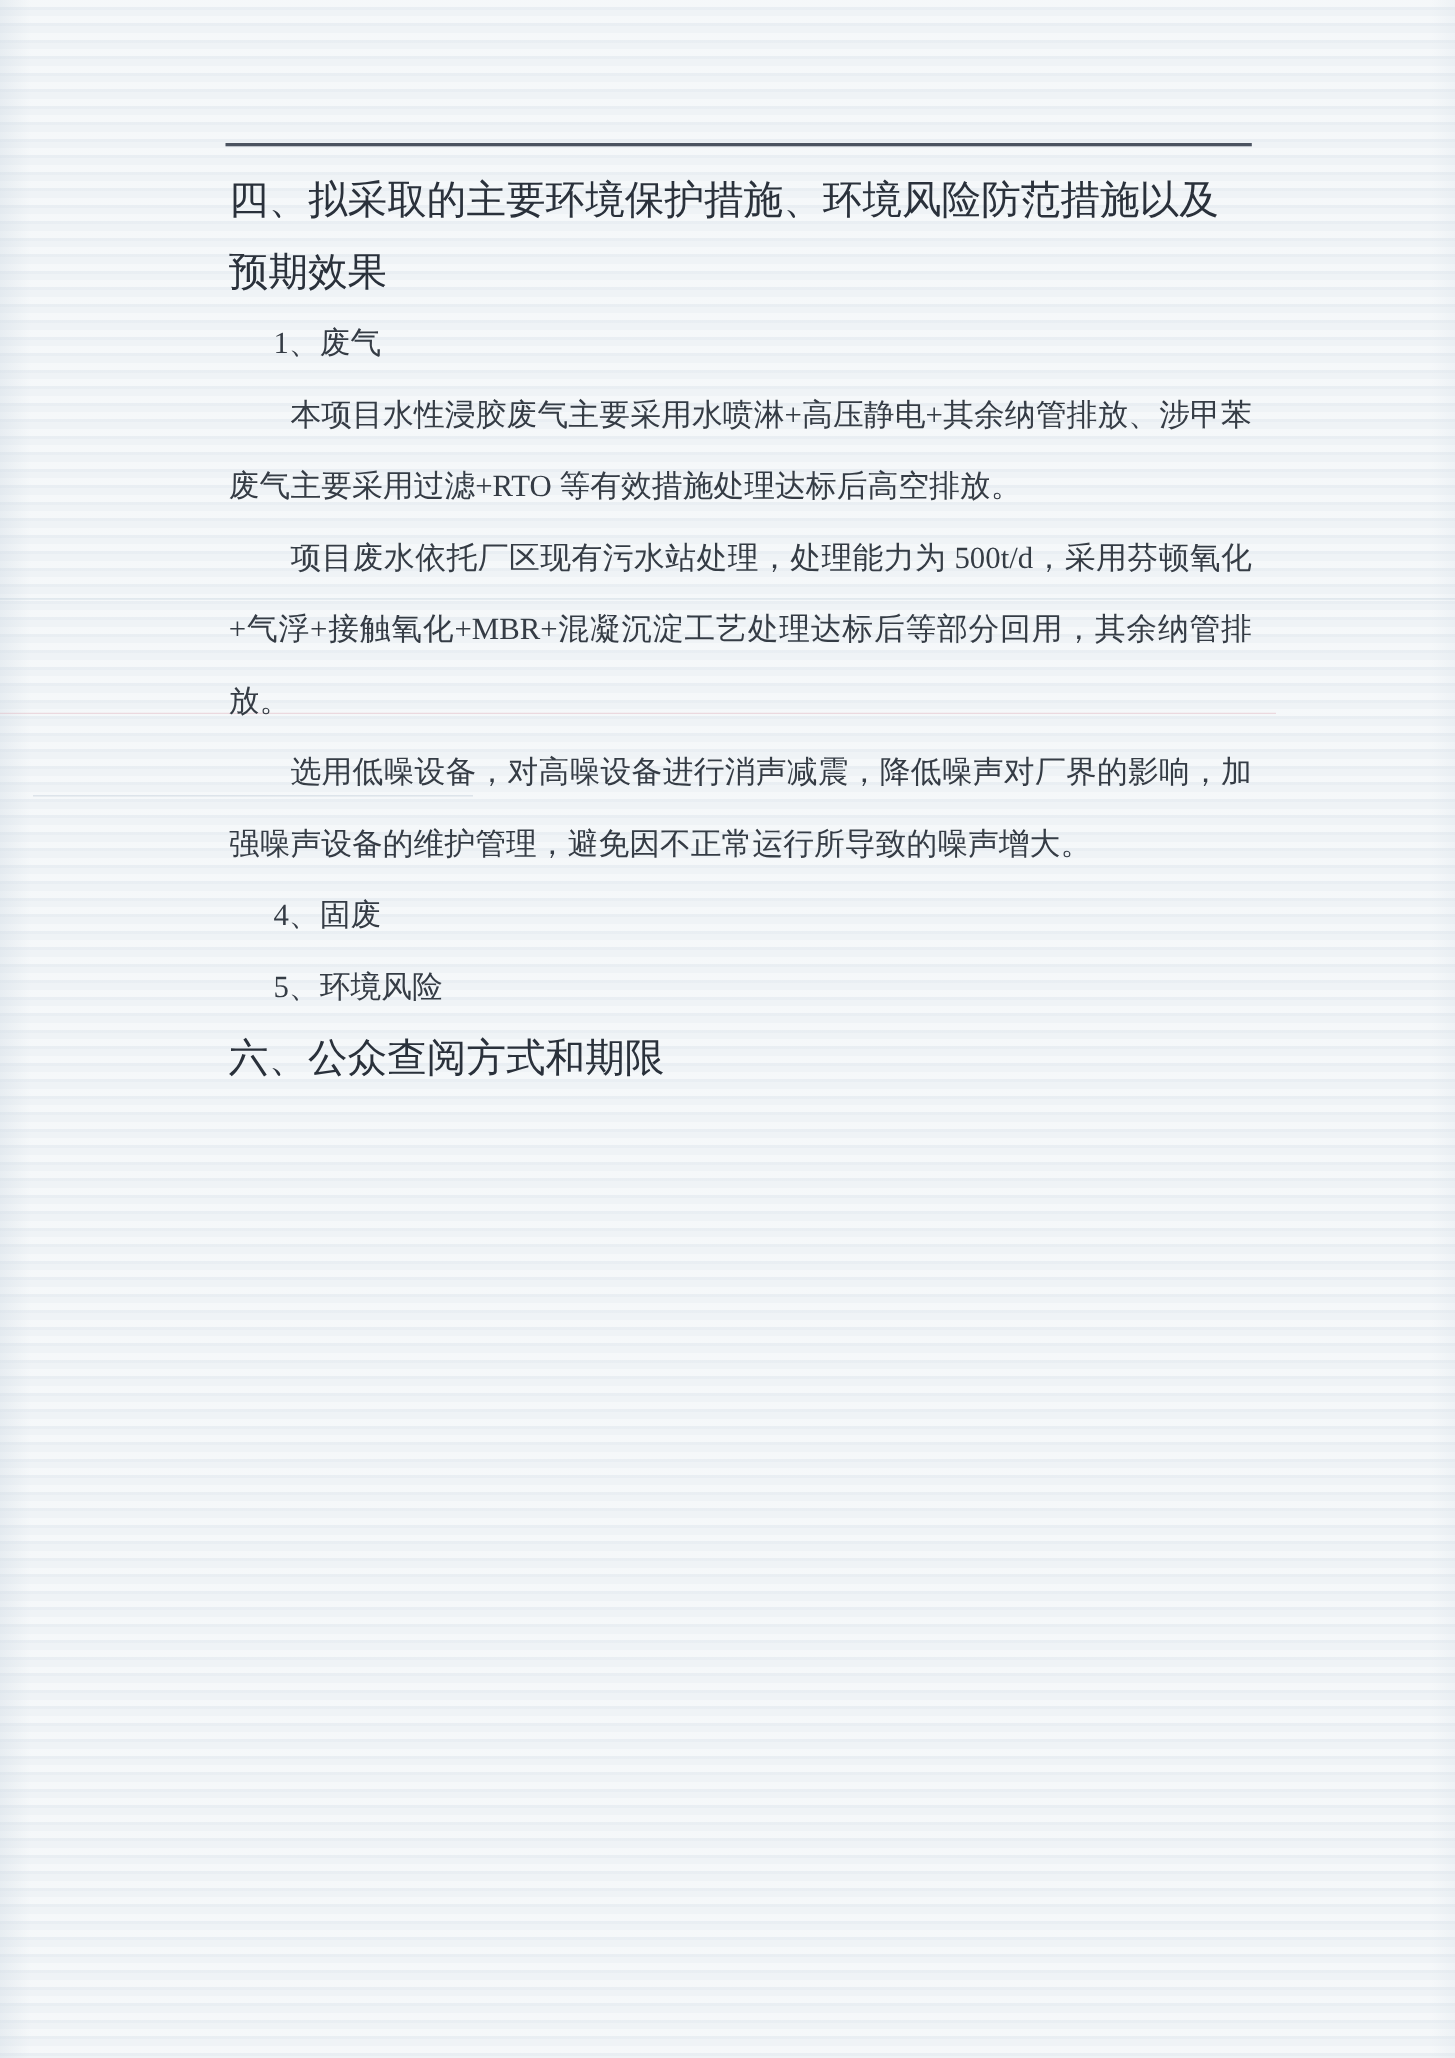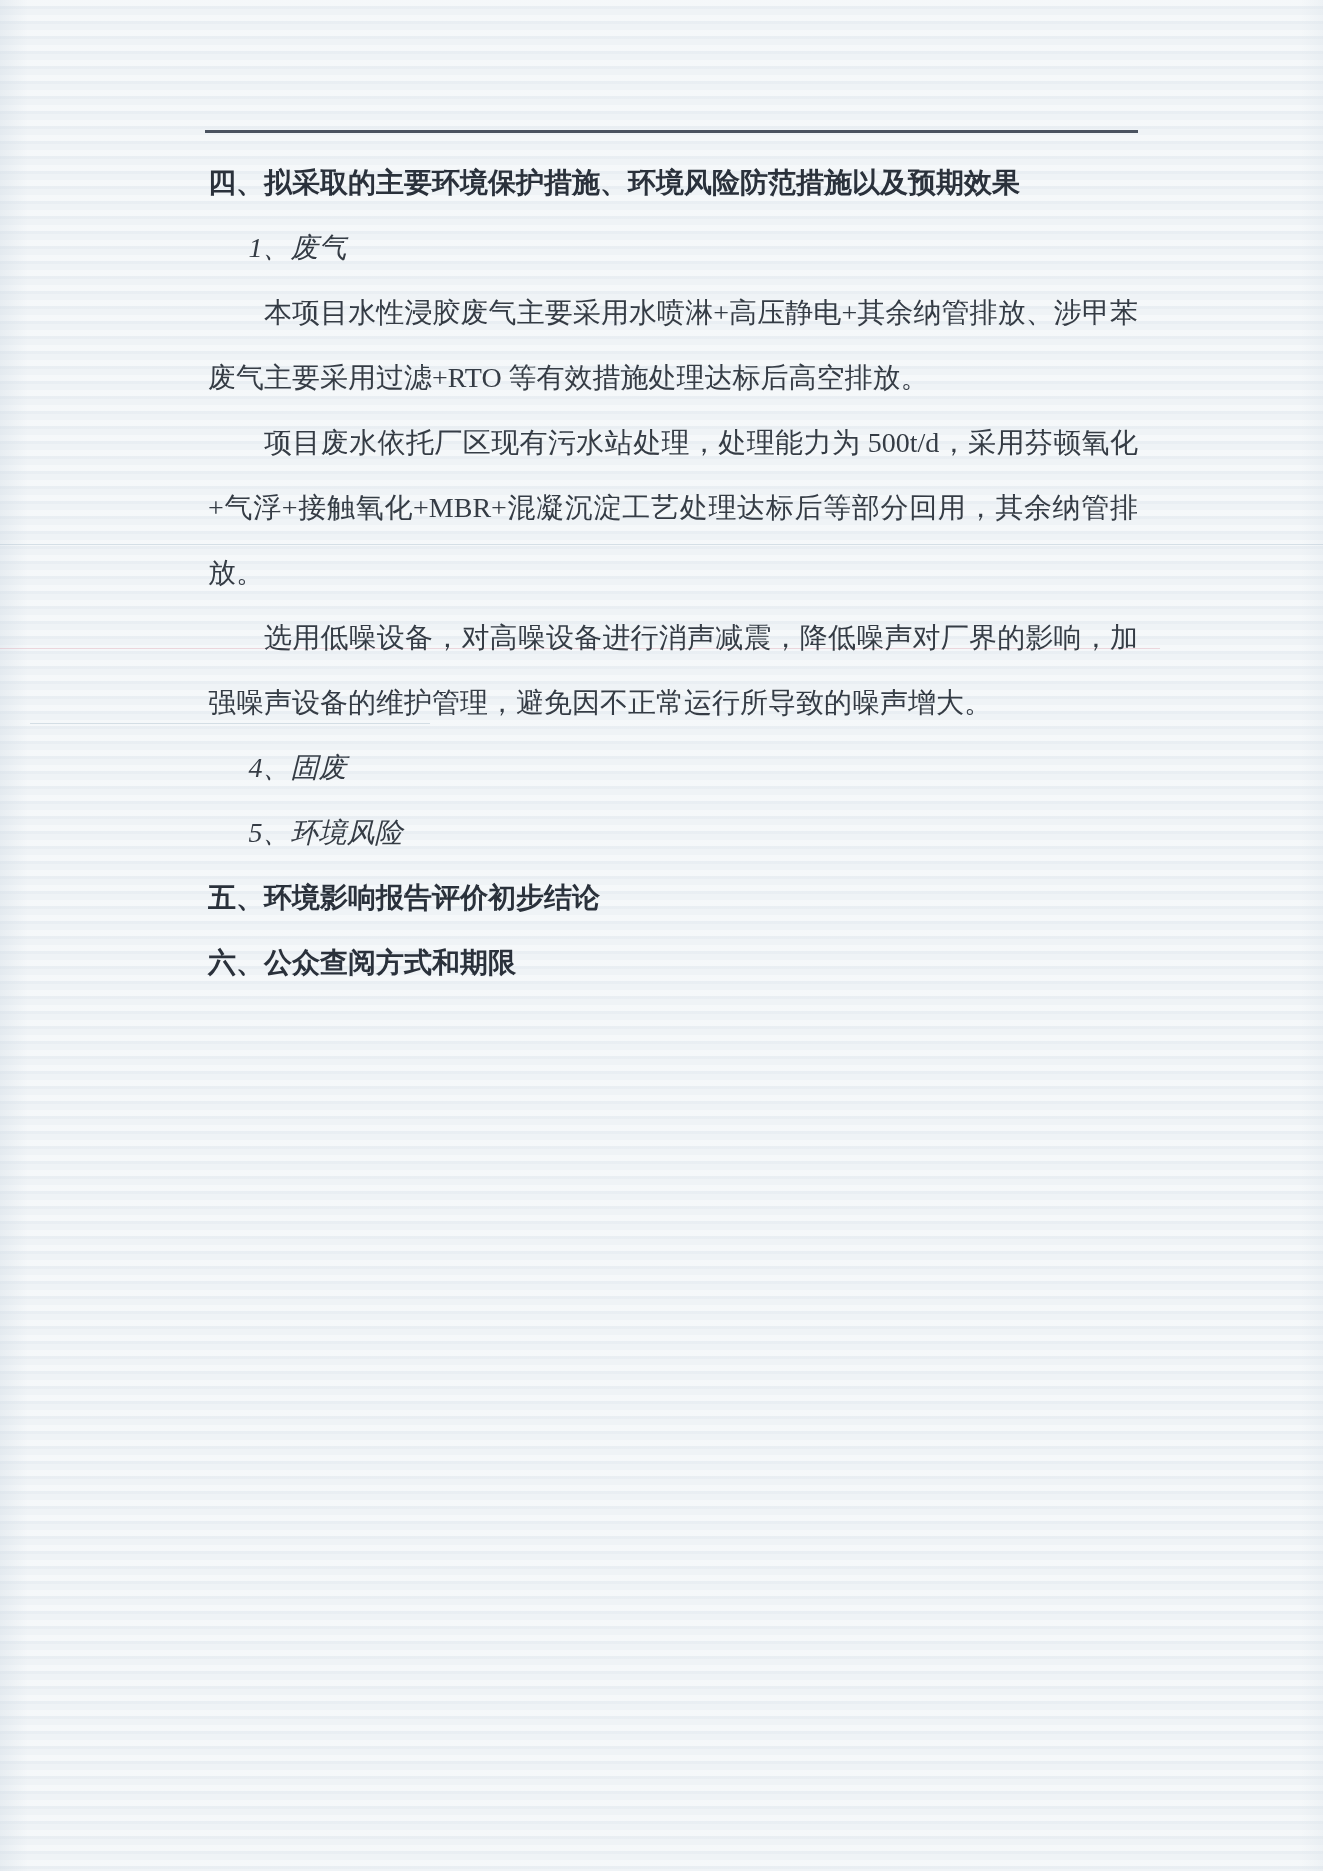--- a/index.html
+++ b/index.html
@@ -56,29 +56,28 @@
     position: absolute;
     left: 208px;
     top: 150px;
     width: 930px;
     color: var(--ink, #353c45);
     font-size: 28px;
     line-height: 65px;
   }
   .block { margin: 0; }
   .heading {
-    font-size: 28px;
-    font-weight: bold;
+    font-size: 36px;
+    font-weight: normal;
     color: var(--heading-ink, #2a313b);
     line-height: 65px;
     text-align: left;
   }
   .subheading {
     text-indent: 1.45em;
-    font-style: italic;
   }
   .paragraph {
     text-indent: 2em;
     text-align: justify;
     text-justify: inter-ideograph;
   }
 </style>
 </head>
 <body>
 
@@ -92,15 +91,14 @@
 <div class="artifact a3"></div>
 
 <div class="content">
     <div class="block heading">四、拟采取的主要环境保护措施、环境风险防范措施以及预期效果</div>
     <div class="block subheading">1、废气</div>
     <div class="block paragraph">本项目水性浸胶废气主要采用水喷淋+高压静电+其余纳管排放、涉甲苯废气主要采用过滤+RTO 等有效措施处理达标后高空排放。</div>
     <div class="block paragraph">项目废水依托厂区现有污水站处理，处理能力为 500t/d，采用芬顿氧化+气浮+接触氧化+MBR+混凝沉淀工艺处理达标后等部分回用，其余纳管排放。</div>
     <div class="block paragraph">选用低噪设备，对高噪设备进行消声减震，降低噪声对厂界的影响，加强噪声设备的维护管理，避免因不正常运行所导致的噪声增大。</div>
     <div class="block subheading">4、固废</div>
     <div class="block subheading">5、环境风险</div>
-    <div class="block heading">五、环境影响报告评价初步结论</div>
     <div class="block heading">六、公众查阅方式和期限</div>
   </div>
 
 </body></html>

